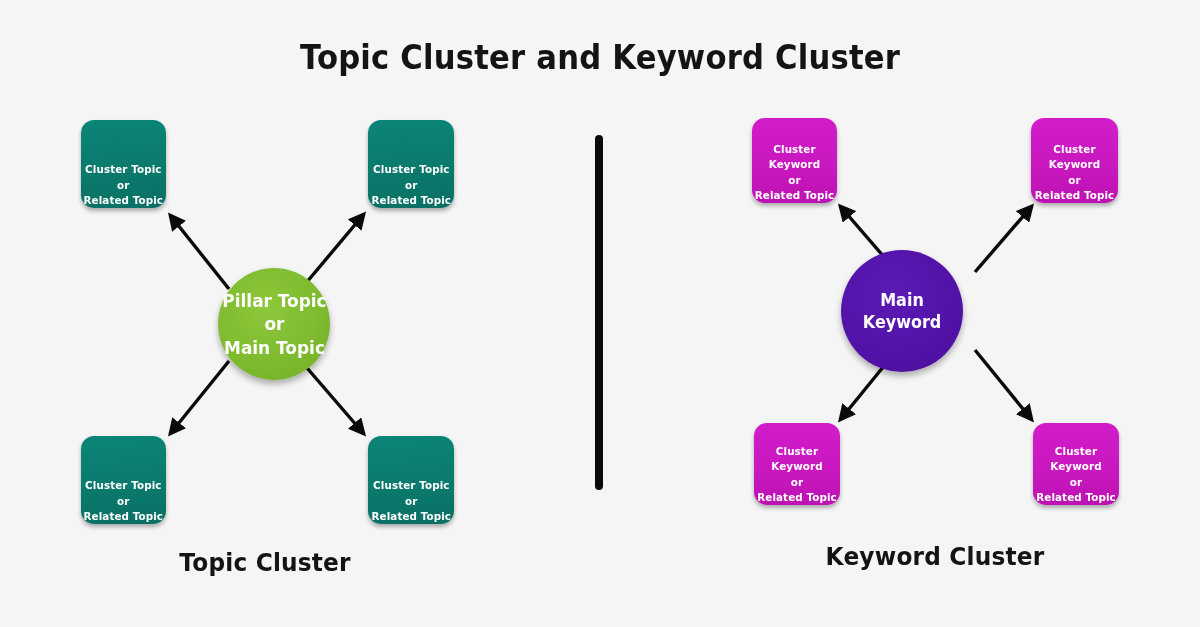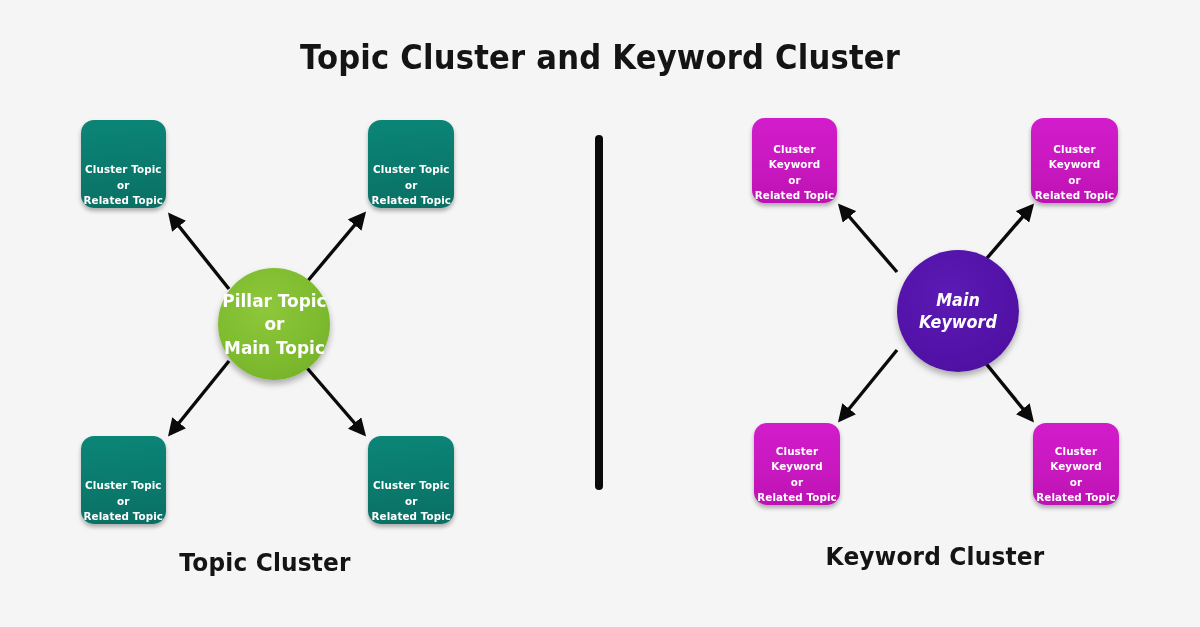--- a/index.html
+++ b/index.html
@@ -205,19 +205,19 @@
 or
 Related Topic</div>
   </div>
 
   <div class="node-box magenta" style="left:1033px; top:423px; width:86px; height:82px;">
     <div class="node-text">Cluster Keyword
 or
 Related Topic</div>
   </div>
 
-  <div class="center-circle circle-purple" style="left:897px; top:250px; width:122px; height:122px;font-style:italic;">
+  <div class="center-circle circle-purple" style="left:841px; top:250px; width:122px; height:122px;">
     <div class="circle-text">Main Keyword</div>
   </div>
 
   <div class="caption" style="left:780px; top:542px; width:310px;">Keyword Cluster</div>
 
 </div>
 
 </body></html>

